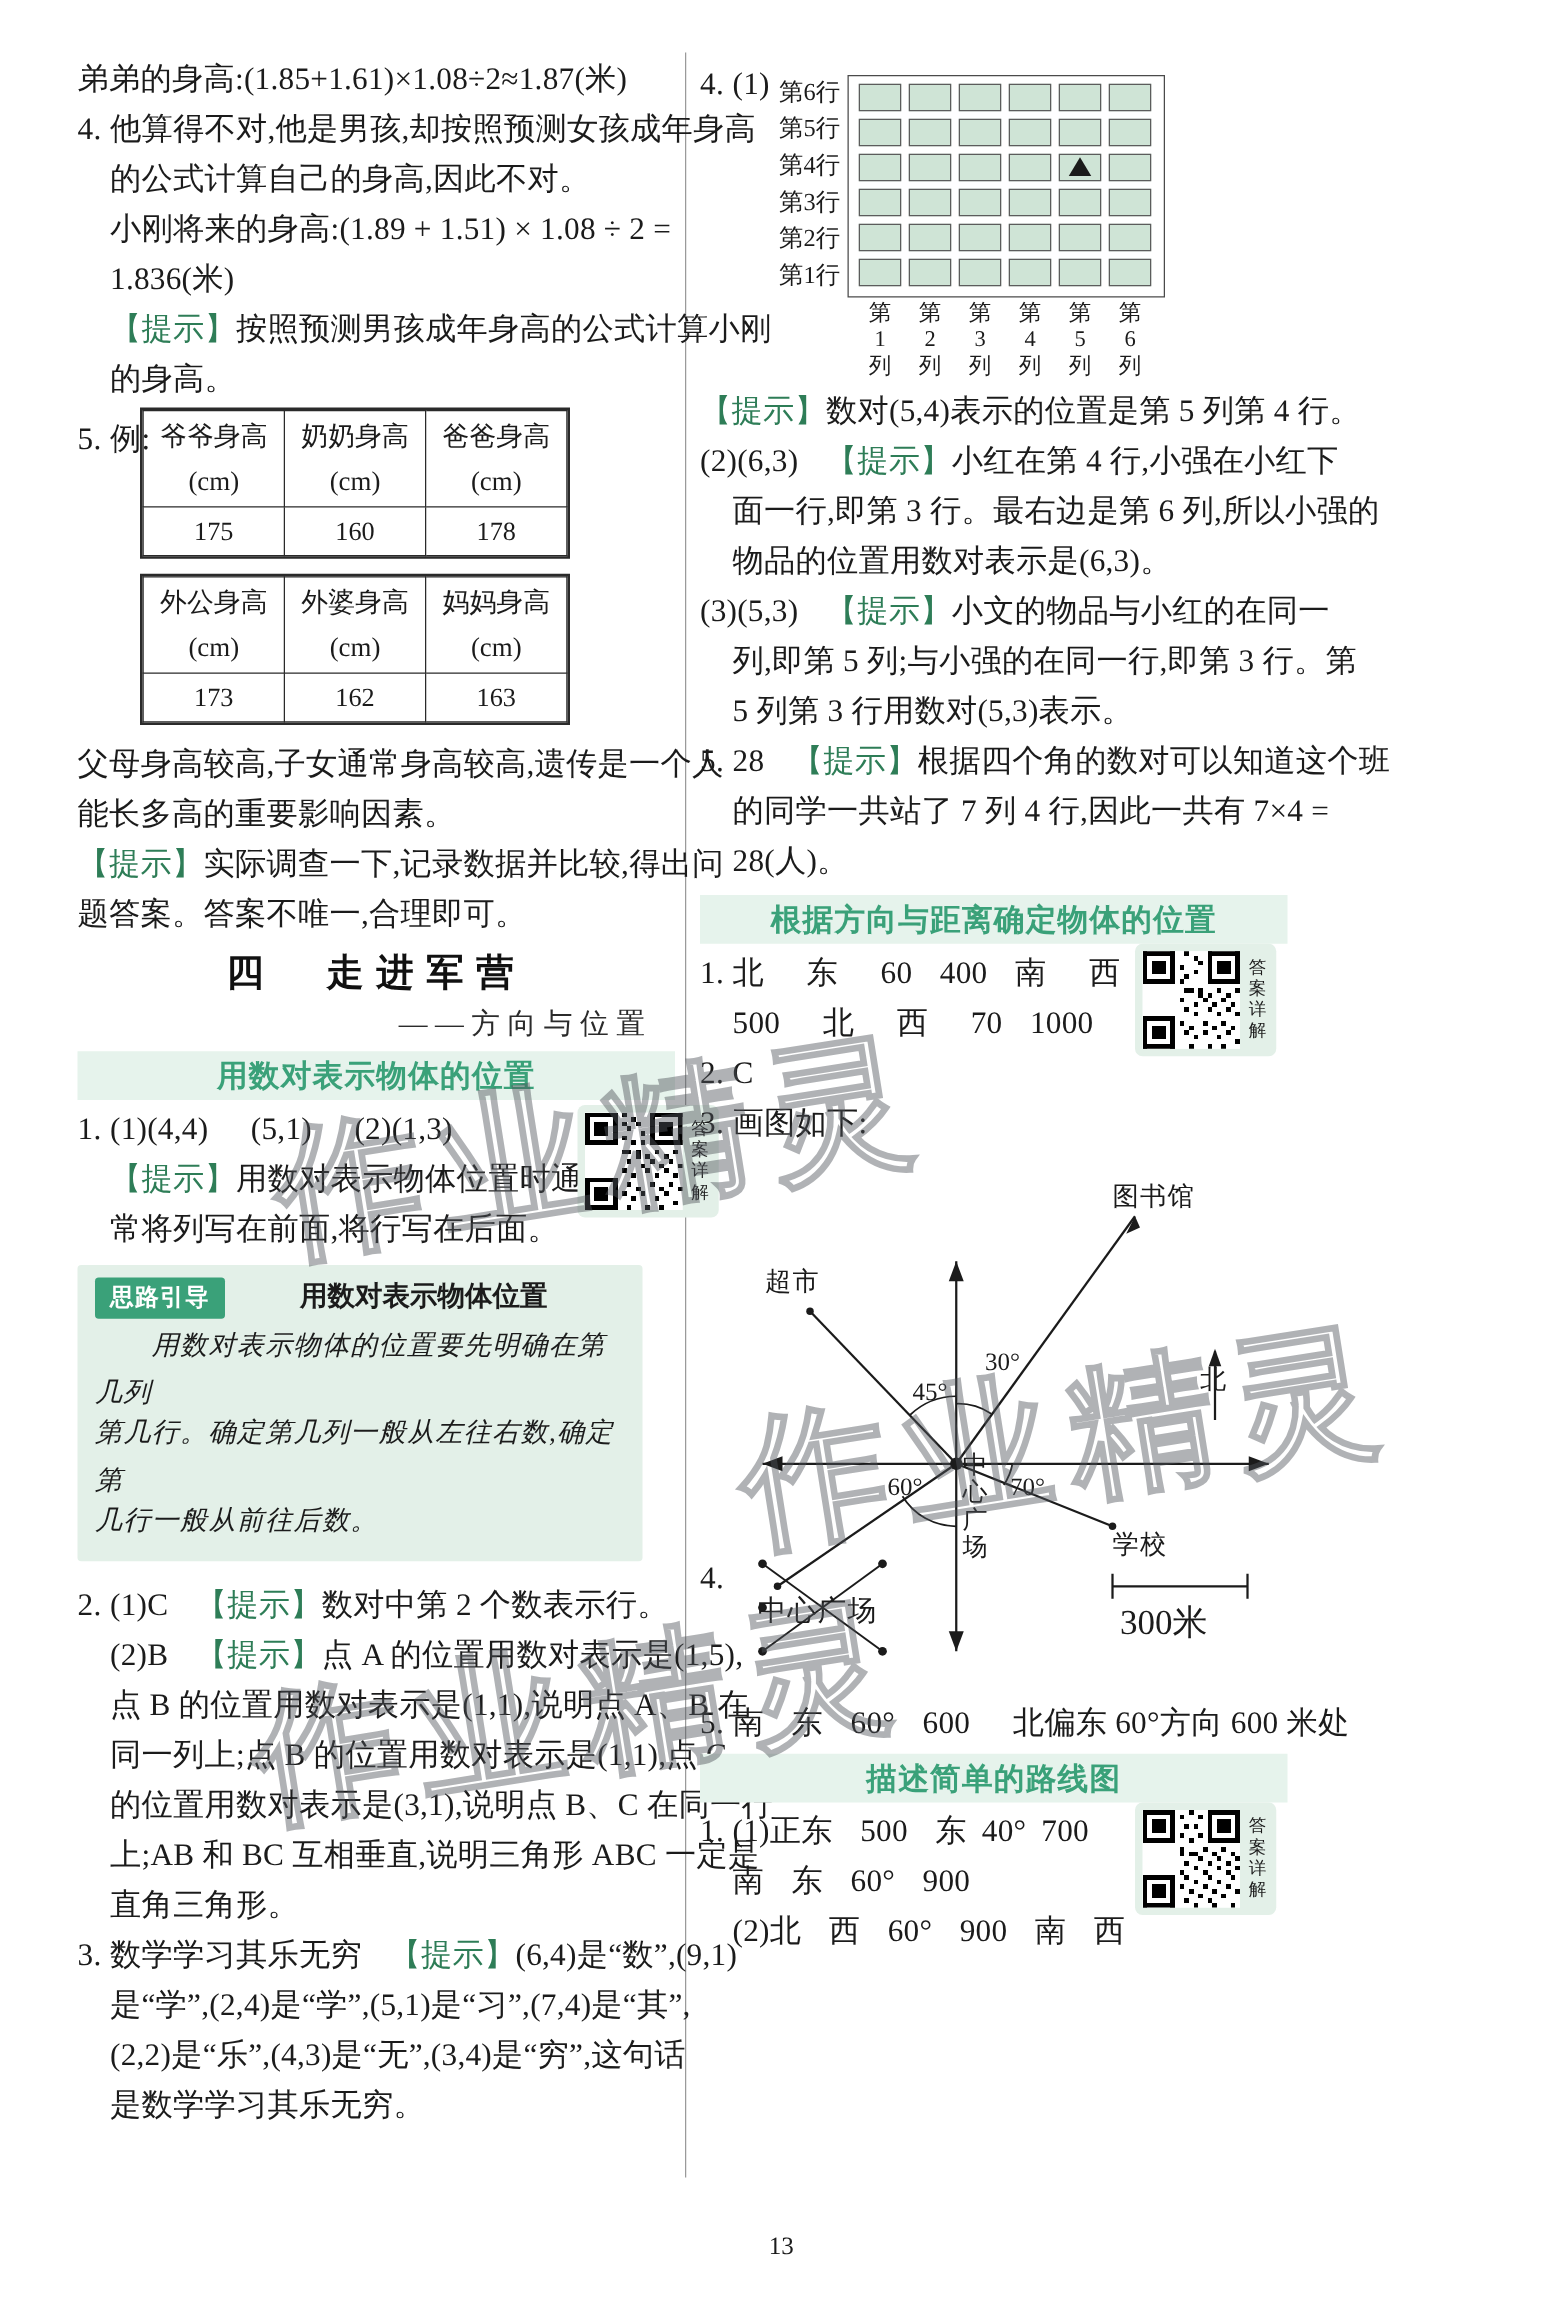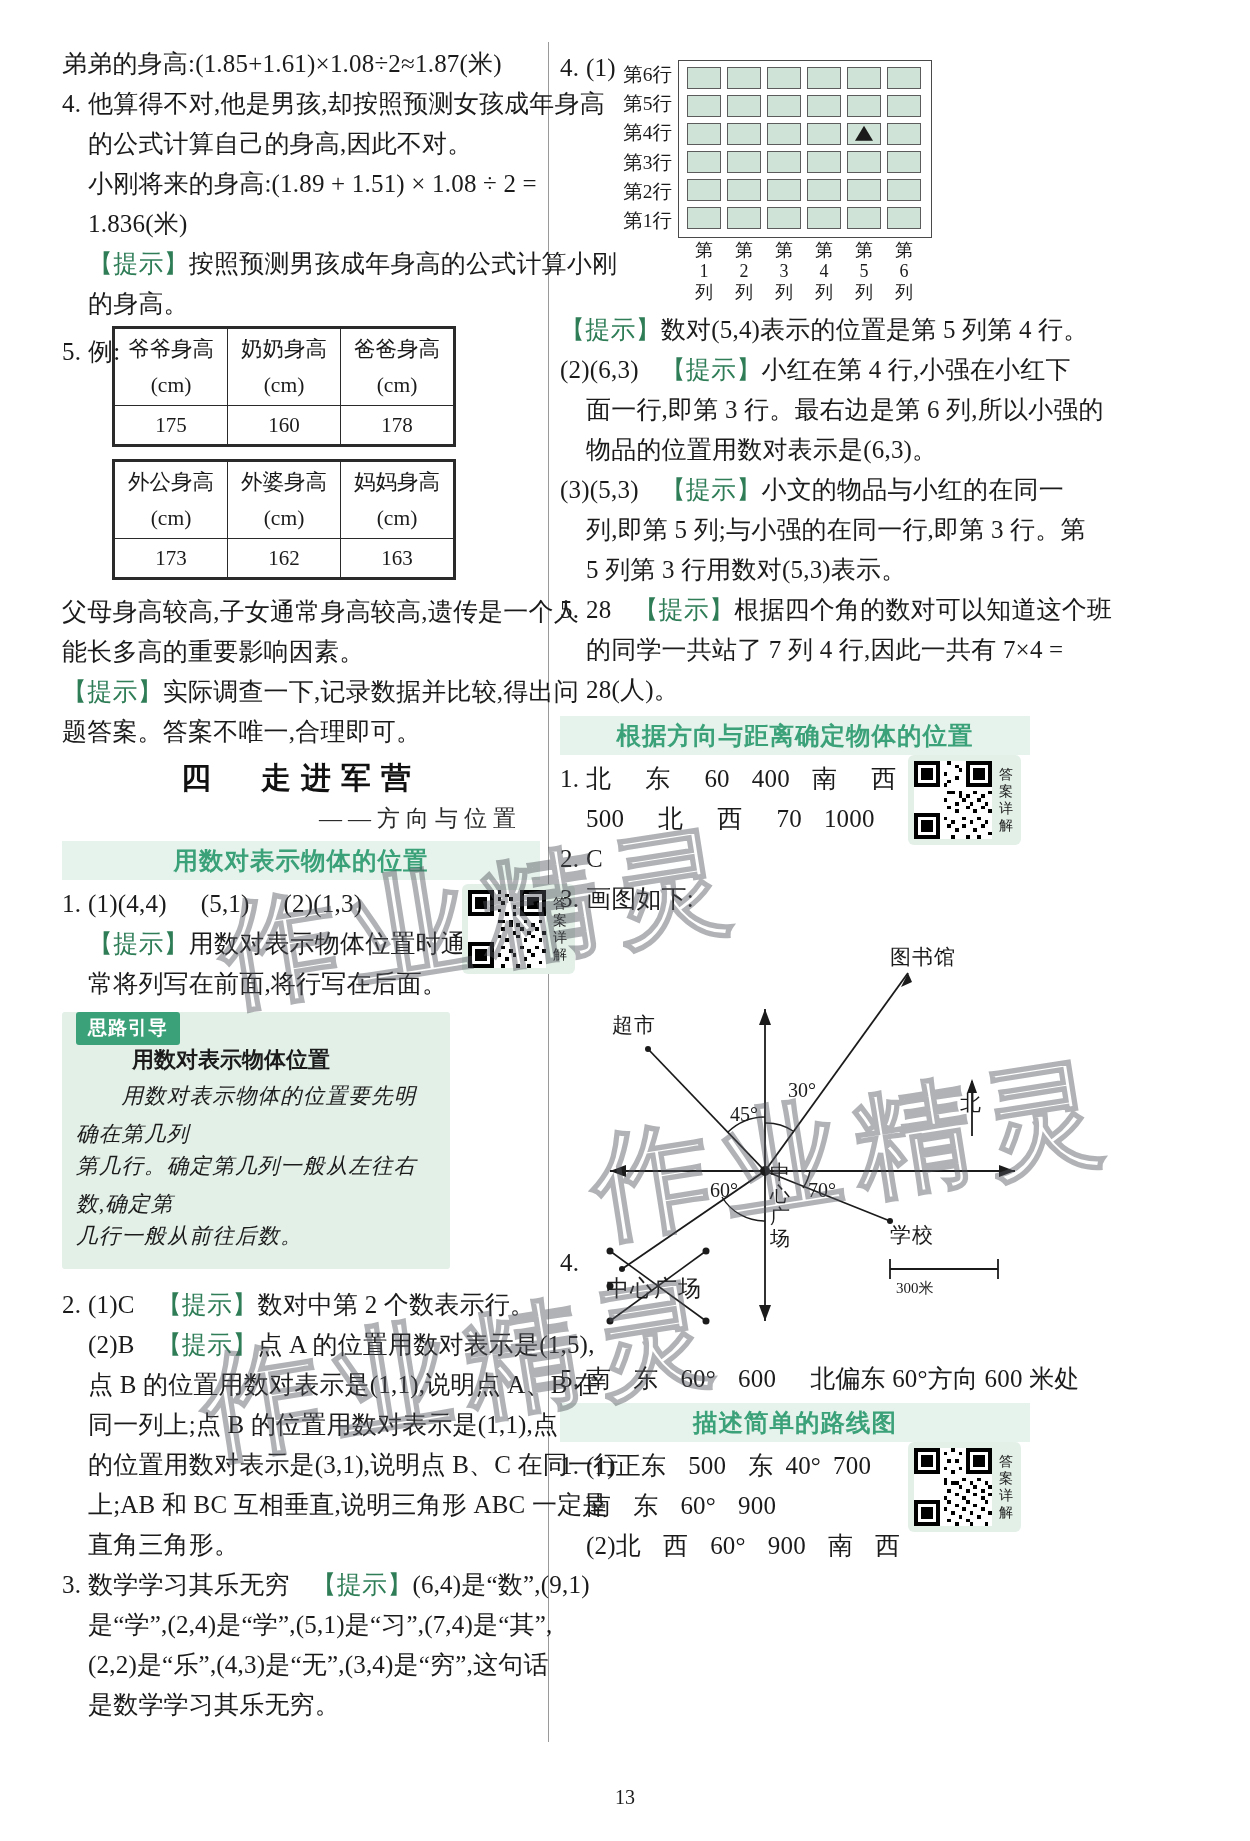--- a/index.html
+++ b/index.html
@@ -33,22 +33,22 @@
   .sect-title.band{background:#e6f3ec;padding:3px 0;}
 
   
   table.h{border-collapse:collapse;margin-left:52px;background:transparent;}
   table.h td{border:1.3px solid #2a2a2a;width:104px;height:38px;text-align:center;
              font-size:21px;padding:0 4px;}
   table.h td.hd{height:76px;line-height:36px;font-size:21.5px;}
   table.h{outline:2.2px solid #2a2a2a;}
 
   
-  .guide{background:#e3f0e8;border-radius:3px;padding:0 14px 14px 14px;margin-top:8px;
-         width:388px;box-sizing:border-box;position:relative;}
+  .guide{background:#e3f0e8;border-radius:3px;padding:10px 14px 14px 14px;margin-top:8px;
+         width:452px;box-sizing:border-box;position:relative;}
   .guide-badge{display:inline-block;background:#3aa179;color:#fff;font-weight:bold;
                font-size:19px;padding:3px 12px 4px 12px;border-radius:3px;
                font-family:"DejaVu Sans","Liberation Sans",sans-serif;letter-spacing:1px;}
   .guide-head{display:inline-block;font-weight:bold;font-size:22px;margin-left:56px;
               font-family:"DejaVu Sans","Liberation Sans",sans-serif;}
   .guide-body{font-size:21.5px;line-height:38px;font-style:italic;margin-top:2px;
               font-family:"Liberation Serif",serif;letter-spacing:1.2px;}
 
   
   .qr{position:absolute;background:#e3f0e8;border-radius:6px;padding:6px;
@@ -465,21 +465,21 @@
           <line x1="438" y1="338" x2="438" y2="358"></line>
         </g>
       </svg>
 
       
       <div style="position:absolute;left:330px;top:22px;font-size:21px;letter-spacing:1px;">图书馆</div>
       <div style="position:absolute;left:52px;top:90px;font-size:21px;letter-spacing:1px;">超市</div>
       <div style="position:absolute;left:330px;top:300px;font-size:21px;letter-spacing:1px;">学校</div>
       <div style="position:absolute;left:46px;top:352px;font-size:23px;letter-spacing:1px;">中心广场</div>
       <div style="position:absolute;left:400px;top:168px;font-size:21px;">北</div>
-      <div style="position:absolute;left:336px;top:358px;font-size:15px;">300米</div>
+      <div style="position:absolute;left:336px;top:358px;font-size:28px;">300米</div>
       <div style="position:absolute;left:210px;top:240px;font-size:20px;line-height:22px;width:20px;">中<br>心<br>广<br>场</div>
       <div style="position:absolute;left:170px;top:182px;font-size:20px;">45°</div>
       <div style="position:absolute;left:228px;top:158px;font-size:20px;">30°</div>
       <div style="position:absolute;left:248px;top:258px;font-size:20px;">70°</div>
       <div style="position:absolute;left:150px;top:258px;font-size:20px;">60°</div>
     </div>
 
     <div style="position:relative;margin-top:-108px;">
       <div class="ln" style="position:absolute;left:0;top:0;"><span class="num">4.</span></div>
       <div class="crosswrap">

